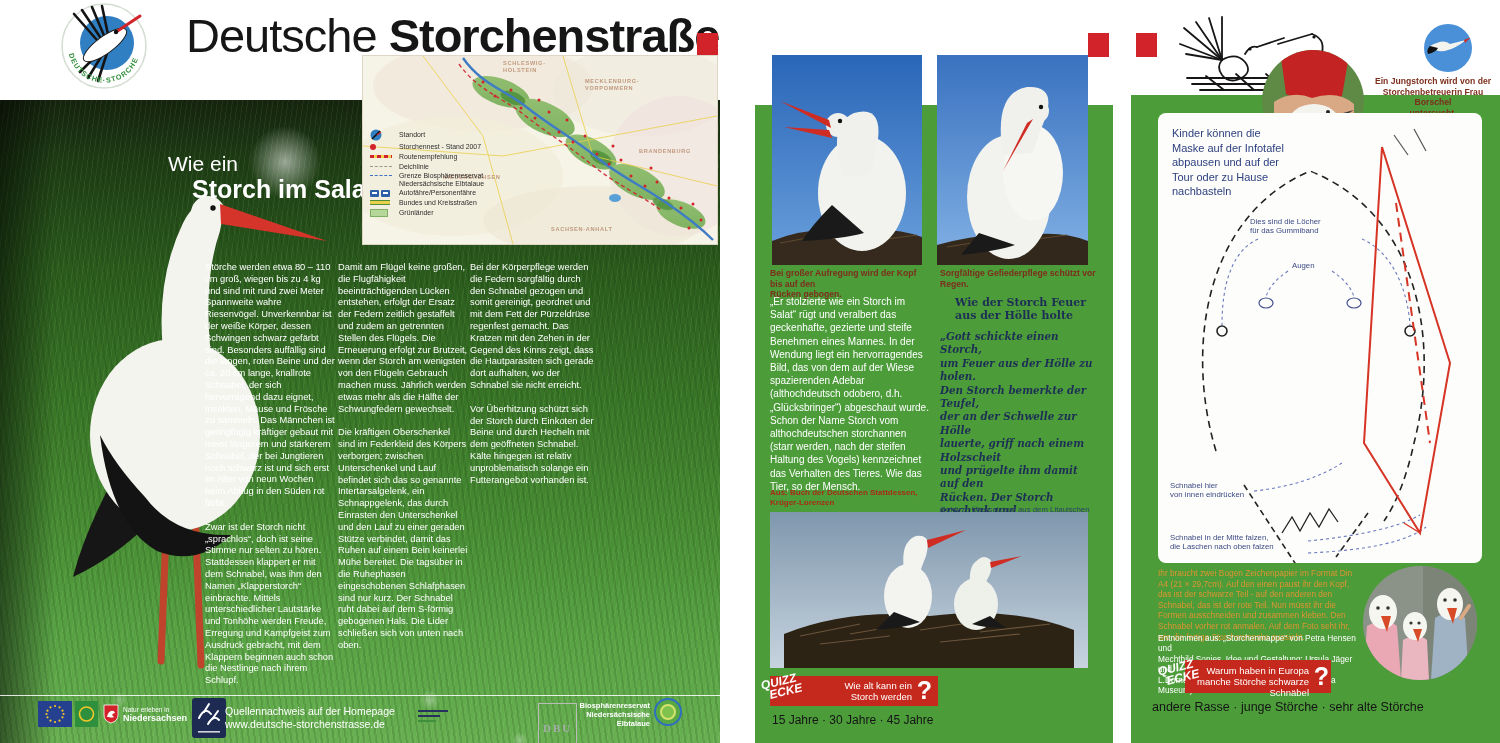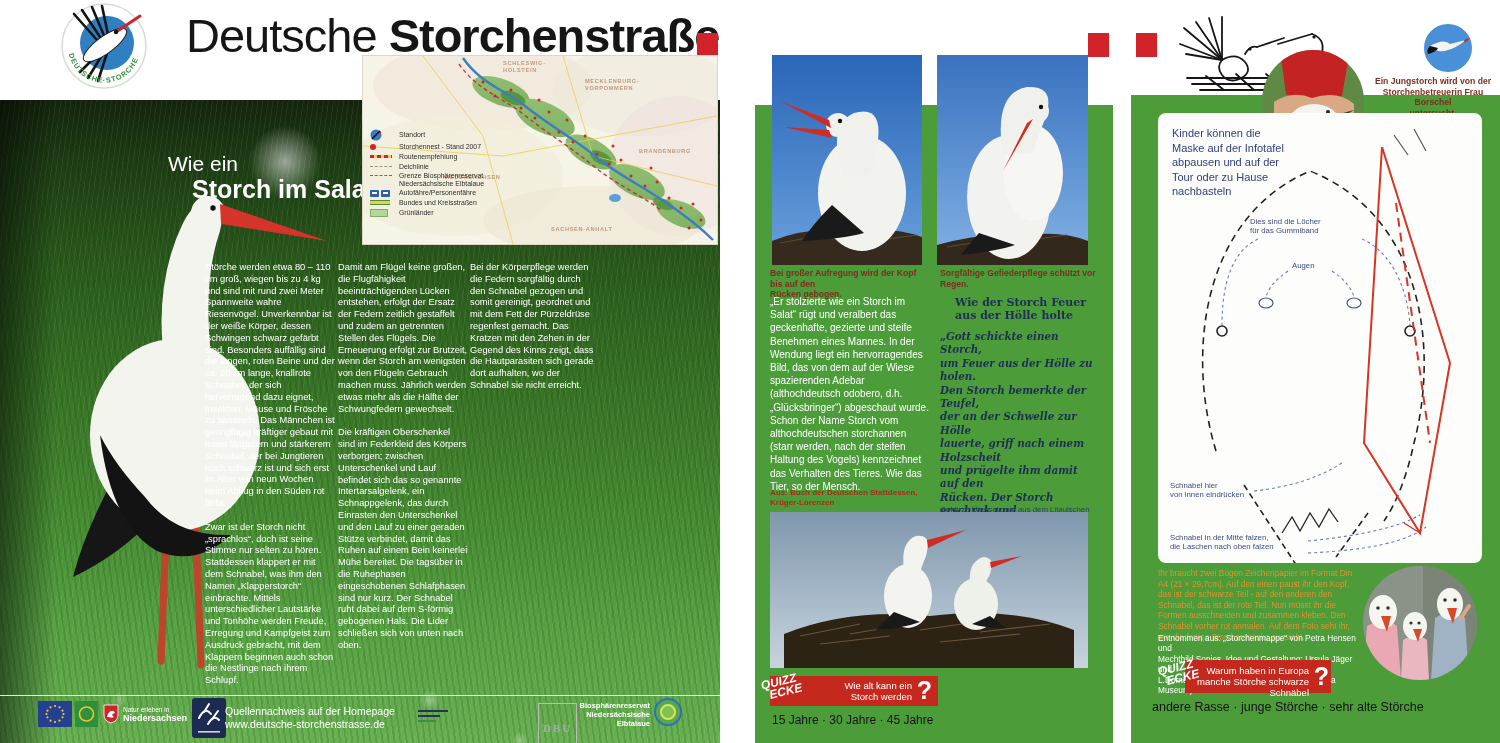--- a/index.html
+++ b/index.html
@@ -272,20 +272,21 @@
   <div class="abs col c1">
     <p>Störche werden etwa 80 – 110 cm groß, wiegen bis zu 4 kg und sind mit rund zwei Meter Spannweite wahre Riesenvögel. Unverkennbar ist der weiße Körper, dessen Schwingen schwarz gefärbt sind. Besonders auffällig sind die langen, roten Beine und der ca. 20 cm lange, knallrote Schnabel, der sich hervorragend dazu eignet, Insekten, Mäuse und Frösche zu sammeln. Das Männchen ist geringfügig kräftiger gebaut mit meist längerem und stärkerem Schnabel, der bei Jungtieren noch schwarz ist und sich erst im Alter von neun Wochen beim Abflug in den Süden rot färbt.</p>
     <p>Zwar ist der Storch nicht „sprachlos“, doch ist seine Stimme nur selten zu hören. Stattdessen klappert er mit dem Schnabel, was ihm den Namen „Klapperstorch“ einbrachte. Mittels unterschiedlicher Lautstärke und Tonhöhe werden Freude, Erregung und Kampfgeist zum Ausdruck gebracht, mit dem Klappern beginnen auch schon die Nestlinge nach ihrem Schlupf.</p>
   </div>
   <div class="abs col c2">
     <p>Damit am Flügel keine großen, die Flugfähigkeit beeinträchtigenden Lücken entstehen, erfolgt der Ersatz der Federn zeitlich gestaffelt und zudem an getrennten Stellen des Flügels. Die Erneuerung erfolgt zur Brutzeit, wenn der Storch am wenigsten von den Flügeln Gebrauch machen muss. Jährlich werden etwas mehr als die Hälfte der Schwungfedern gewechselt.</p>
     <p>Die kräftigen Oberschenkel sind im Federkleid des Körpers verborgen; zwischen Unterschenkel und Lauf befindet sich das so genannte Intertarsalgelenk, ein Schnappgelenk, das durch Einrasten den Unterschenkel und den Lauf zu einer geraden Stütze verbindet, damit das Ruhen auf einem Bein keinerlei Mühe bereitet. Die tagsüber in die Ruhephasen eingeschobenen Schlafphasen sind nur kurz. Der Schnabel ruht dabei auf dem S-förmig gebogenen Hals. Die Lider schließen sich von unten nach oben.</p>
   </div>
   <div class="abs col c3">
     <p>Bei der Körperpflege werden die Federn sorgfältig durch den Schnabel gezogen und somit gereinigt, geordnet und mit dem Fett der Pürzeldrüse regenfest gemacht. Das Kratzen mit den Zehen in der Gegend des Kinns zeigt, dass die Hautparasiten sich gerade dort aufhalten, wo der Schnabel sie nicht erreicht.</p>
+    <p>Vor Überhitzung schützt sich der Storch durch Einkoten der Beine und durch Hecheln mit dem geöffneten Schnabel. Kälte hingegen ist relativ unproblematisch solange ein Futterangebot vorhanden ist.</p>
   </div>
 
   <div class="abs footline"></div>
   <div class="abs" style="left:38px;top:701px;">
     <svg width="60" height="26" viewBox="0 0 60 26">
       <rect x="0" y="0" width="34" height="26" fill="#24408e"></rect>
       <g fill="#f4c62a">
         <circle cx="17" cy="5" r="1.1"></circle>
           <circle cx="21.5" cy="6.3" r="1.1"></circle>
           <circle cx="24.5" cy="9.7" r="1.1"></circle>

